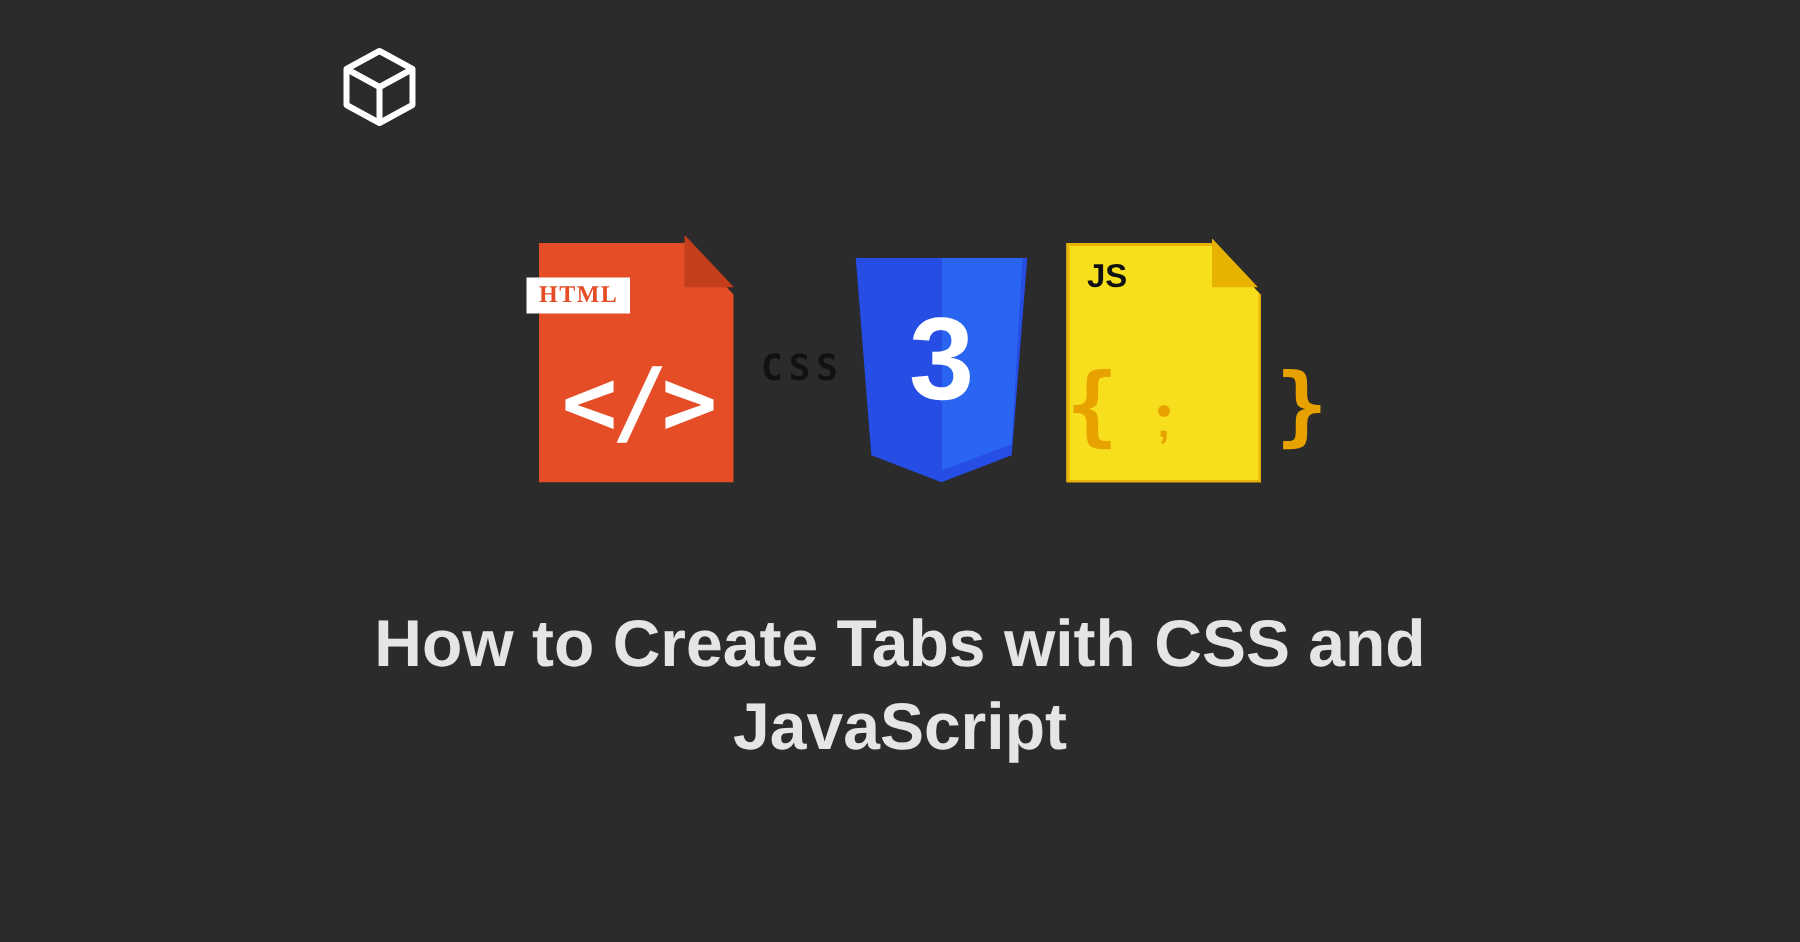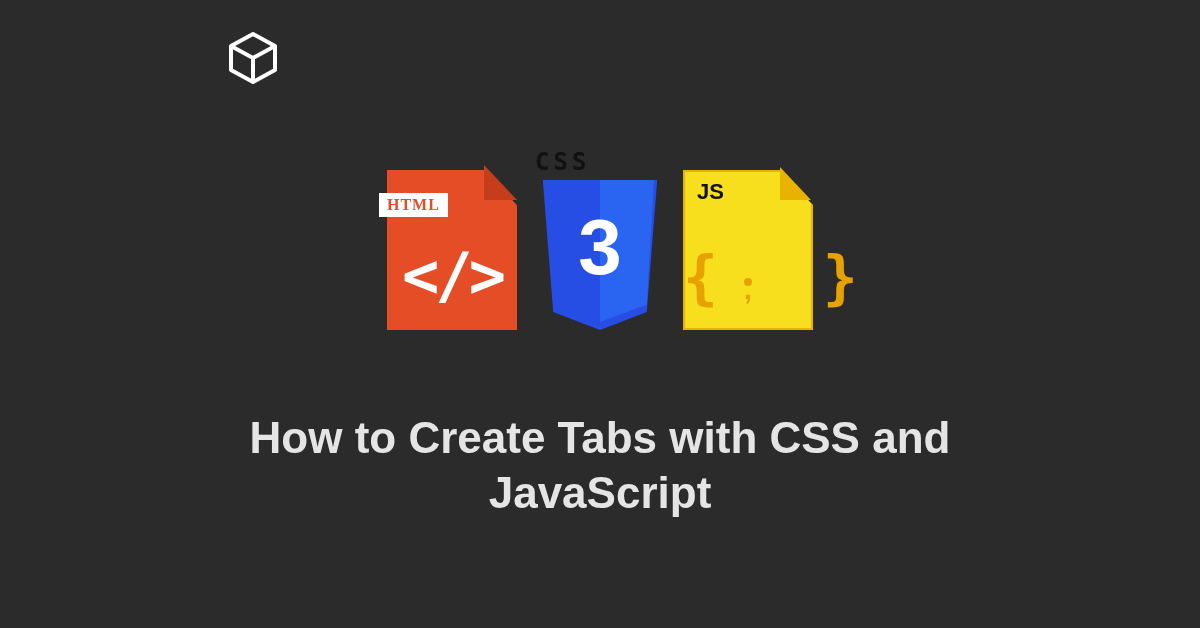--- a/index.html
+++ b/index.html
@@ -76,21 +76,22 @@
     text-align: center;
     color: #fff;
     font-size: 62px;
     font-weight: 700;
     font-family: monospace;
     letter-spacing: -4px;
   }
   
   .css-wrap {
     display: flex;
-    flex-direction: column;
+    flex-direction: row;
+    align-items: center;
   }
   .css-label {
     color: #111;
     font-weight: 900;
     font-size: 24px;
     letter-spacing: 4px;
     font-family: monospace;
     margin-bottom: 4px;
   }
   .css-shield {

